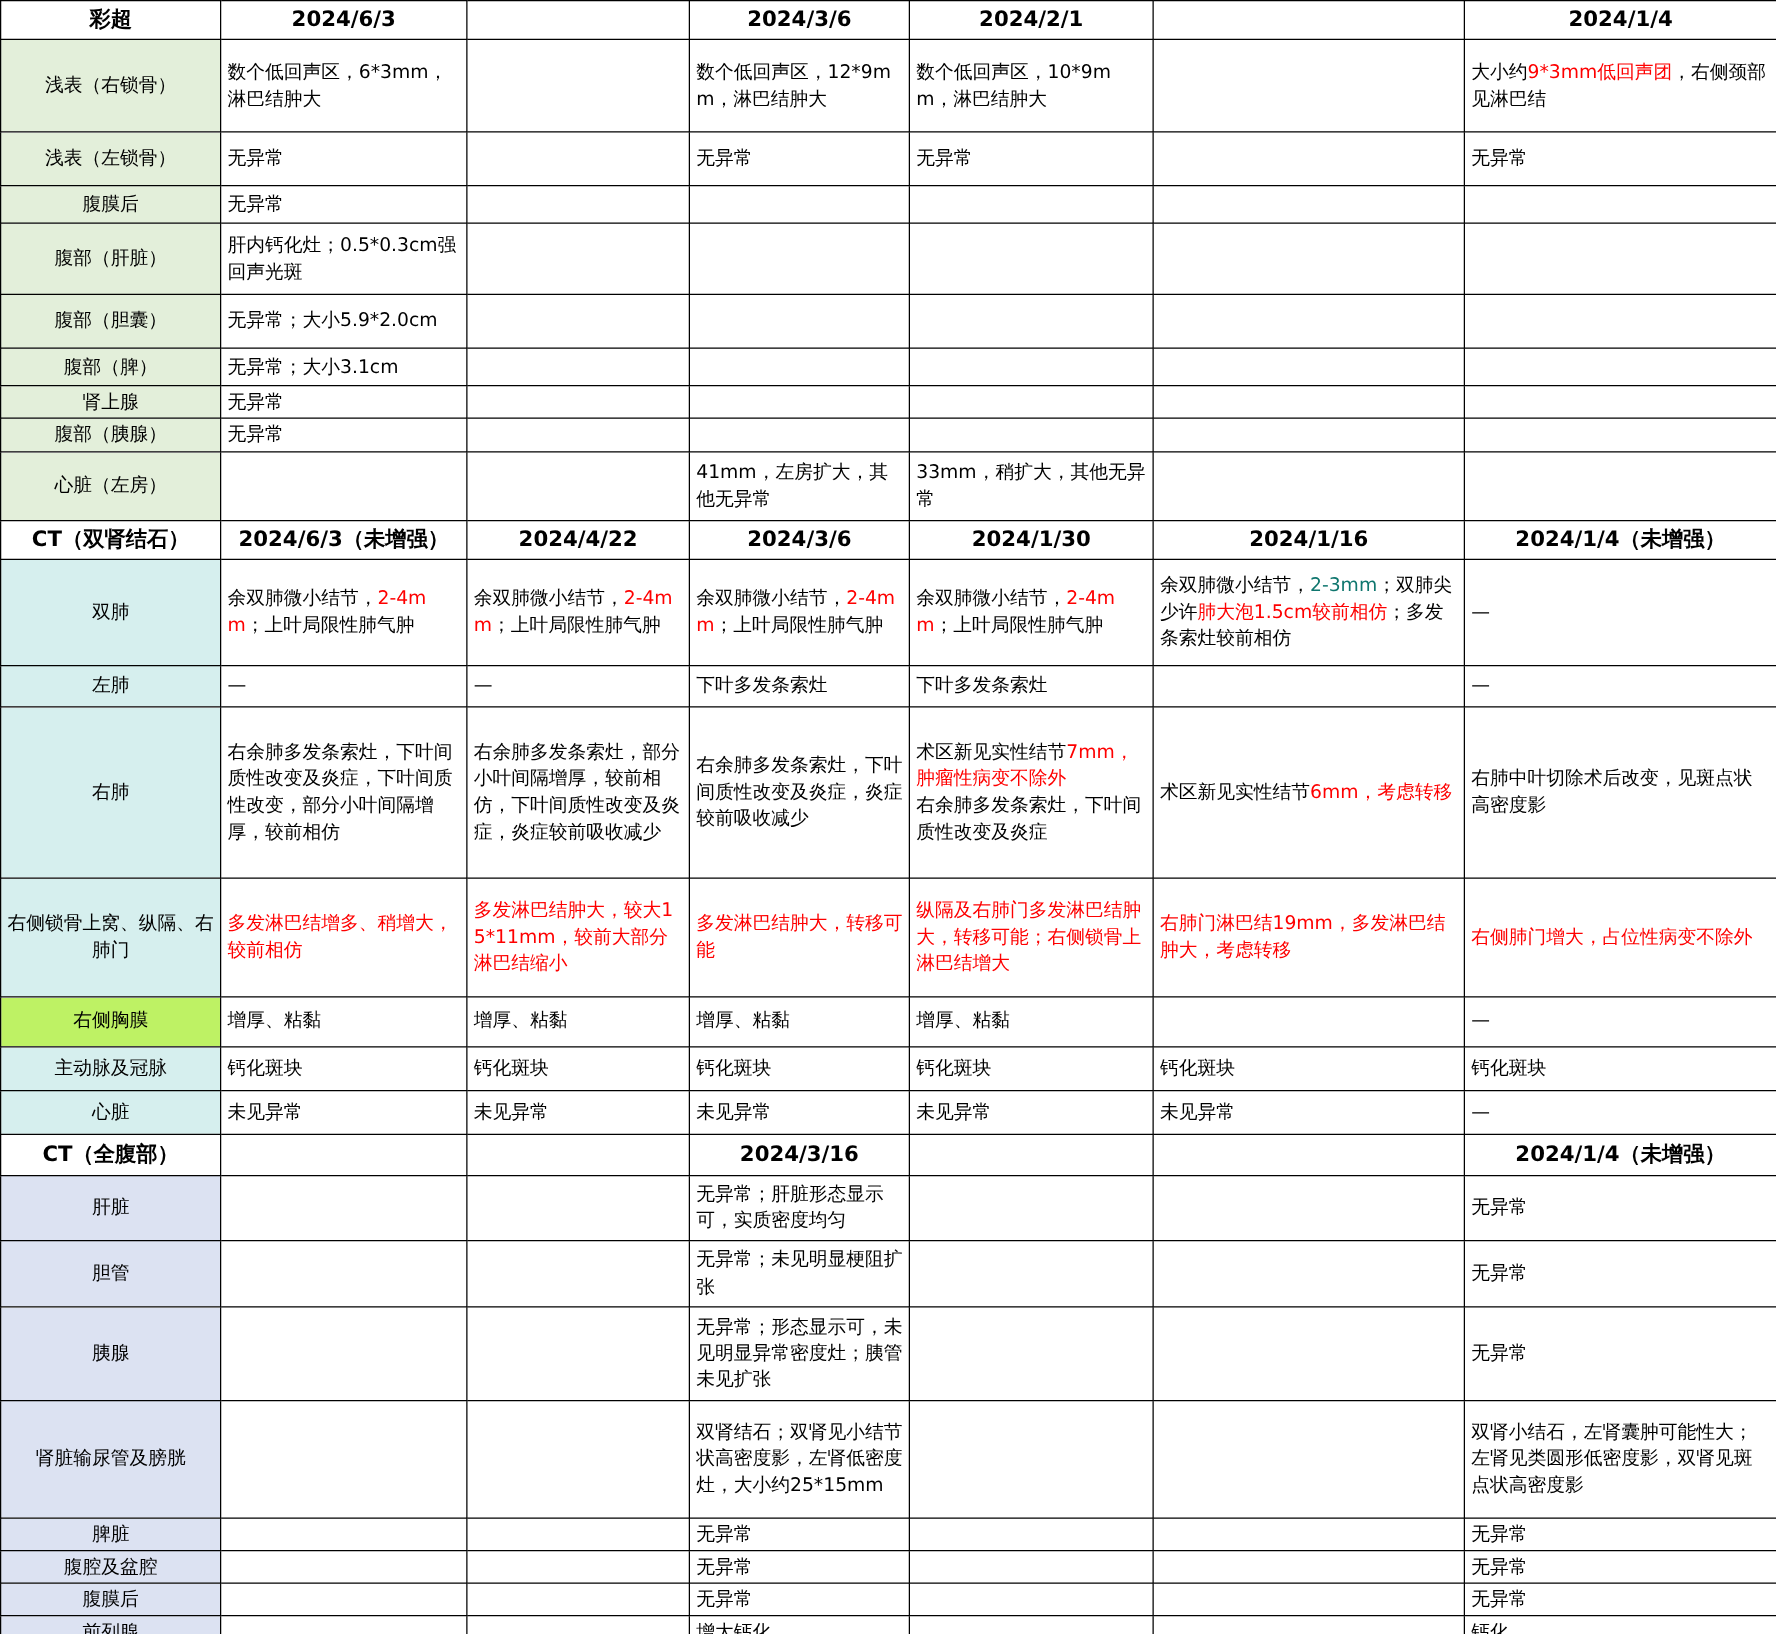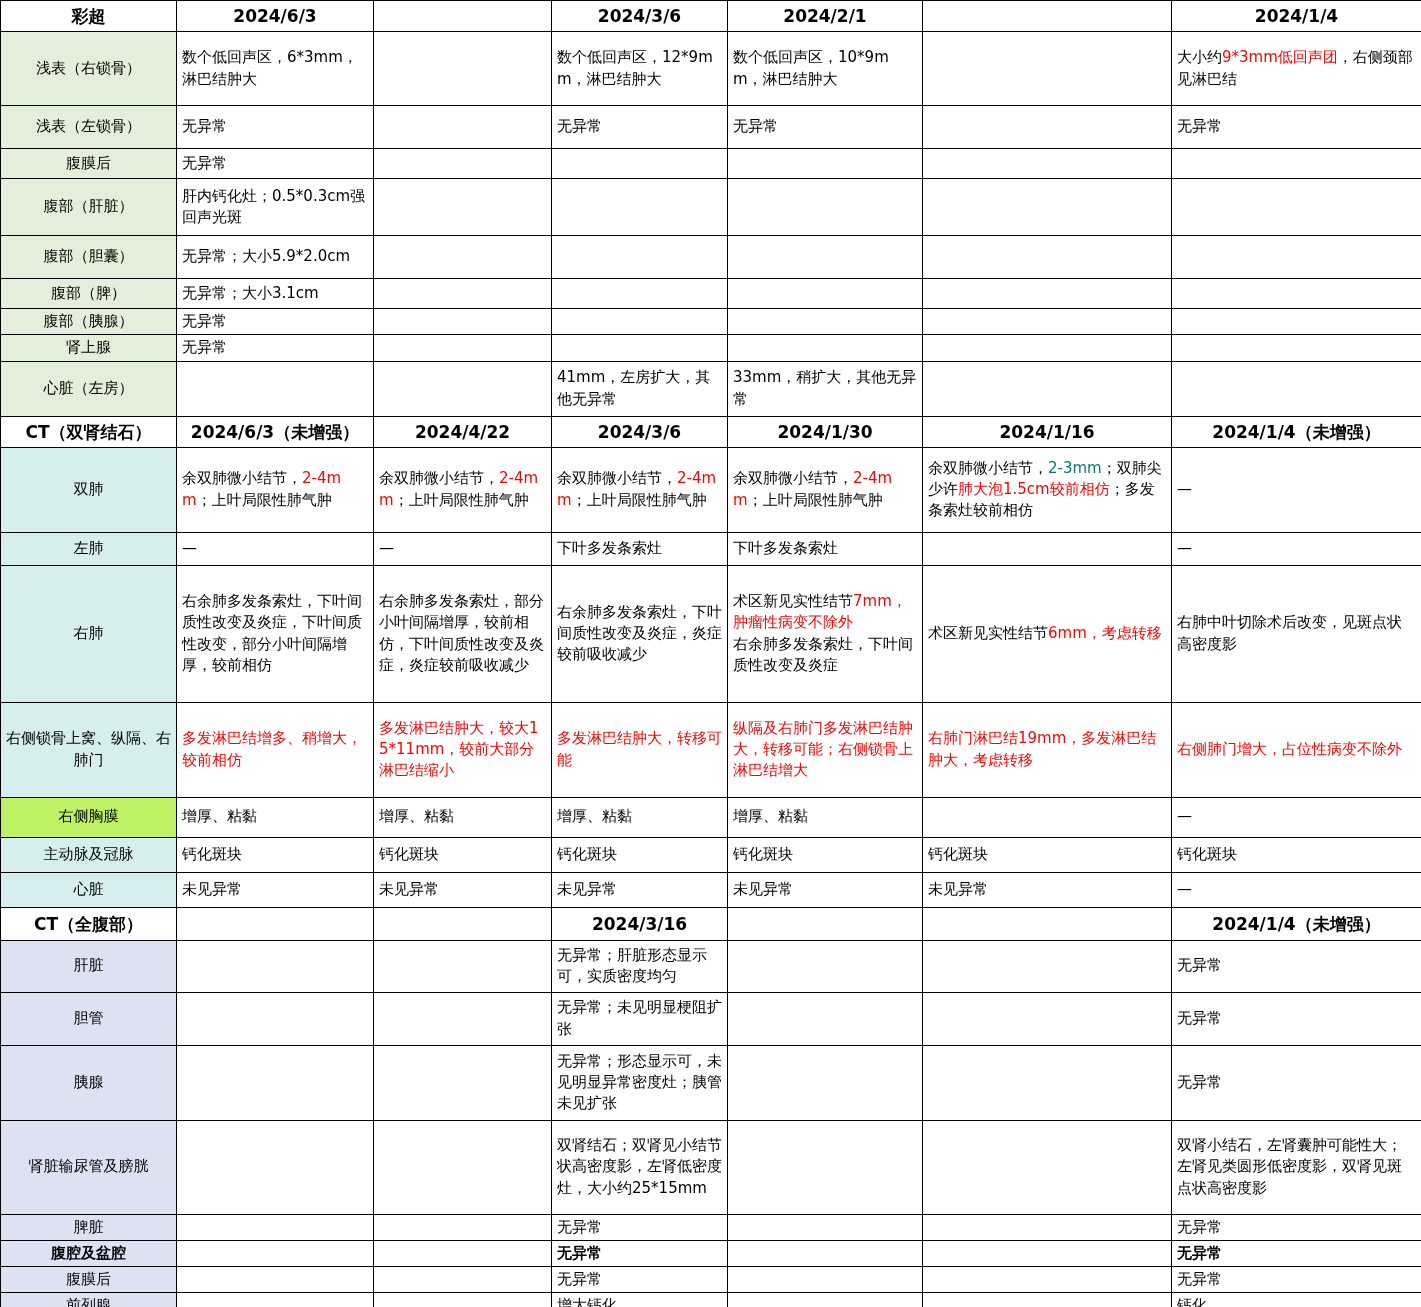--- a/index.html
+++ b/index.html
@@ -80,31 +80,31 @@
       </tr>
       <tr style="height: 30px;">
         <td class="label-cell" style="background: rgb(227, 239, 218);">腹部（脾）</td>
         <td class="result-cell"><span>无异常；大小3.1cm</span></td>
         <td class="result-cell"></td>
         <td class="result-cell"></td>
         <td class="result-cell"></td>
         <td class="result-cell"></td>
         <td class="result-cell"></td>
       </tr>
+      <tr style="height: 26px;">
+        <td class="label-cell" style="background: rgb(227, 239, 218);">肾上腺</td>
+        <td class="result-cell"><span>无异常</span></td>
+        <td class="result-cell"></td>
+        <td class="result-cell"></td>
+        <td class="result-cell"></td>
+        <td class="result-cell"></td>
+        <td class="result-cell"></td>
+      </tr>
       <tr style="height: 25px;">
         <td class="label-cell" style="background: rgb(227, 239, 218);">腹部（胰腺）</td>
-        <td class="result-cell"><span>无异常</span></td>
-        <td class="result-cell"></td>
-        <td class="result-cell"></td>
-        <td class="result-cell"></td>
-        <td class="result-cell"></td>
-        <td class="result-cell"></td>
-      </tr>
-      <tr style="height: 26px;">
-        <td class="label-cell" style="background: rgb(227, 239, 218);">肾上腺</td>
         <td class="result-cell"><span>无异常</span></td>
         <td class="result-cell"></td>
         <td class="result-cell"></td>
         <td class="result-cell"></td>
         <td class="result-cell"></td>
         <td class="result-cell"></td>
       </tr>
       <tr style="height: 55px;">
         <td class="label-cell" style="background: rgb(227, 239, 218);">心脏（左房）</td>
         <td class="result-cell"></td>
@@ -233,21 +233,21 @@
       </tr>
       <tr style="height: 25px;">
         <td class="label-cell" style="background: rgb(220, 226, 242);">脾脏</td>
         <td class="result-cell"></td>
         <td class="result-cell"></td>
         <td class="result-cell"><span>无异常</span></td>
         <td class="result-cell"></td>
         <td class="result-cell"></td>
         <td class="result-cell"><span>无异常</span></td>
       </tr>
-      <tr style="height: 25px; font-weight: bold;">
+      <tr style="height: 25px;">
         <td class="label-cell" style="background: rgb(220, 226, 242);">腹腔及盆腔</td>
         <td class="result-cell"></td>
         <td class="result-cell"></td>
         <td class="result-cell"><span>无异常</span></td>
         <td class="result-cell"></td>
         <td class="result-cell"></td>
         <td class="result-cell"><span>无异常</span></td>
       </tr>
       <tr style="height: 24px;">
         <td class="label-cell" style="background: rgb(220, 226, 242);">腹膜后</td>

